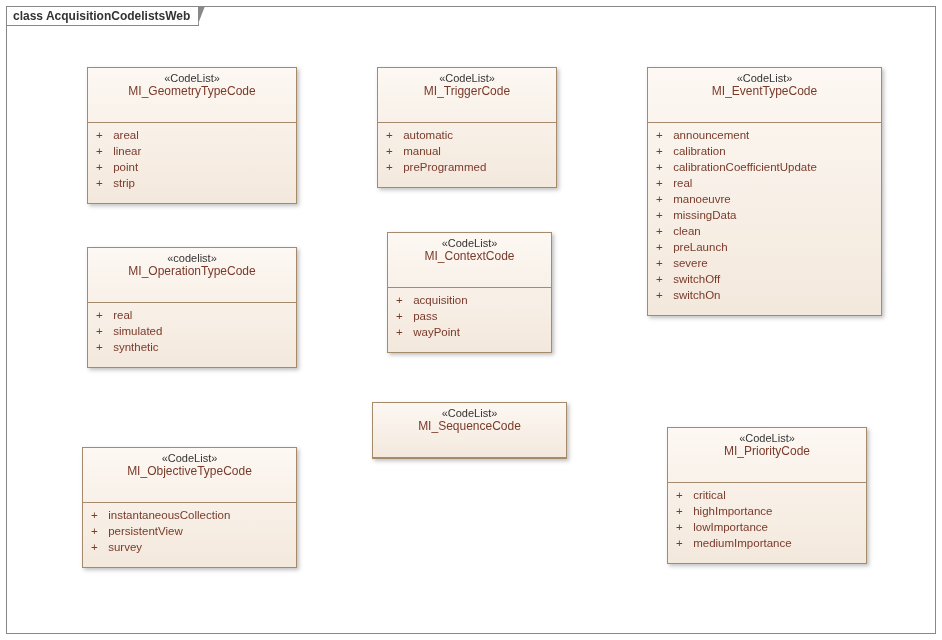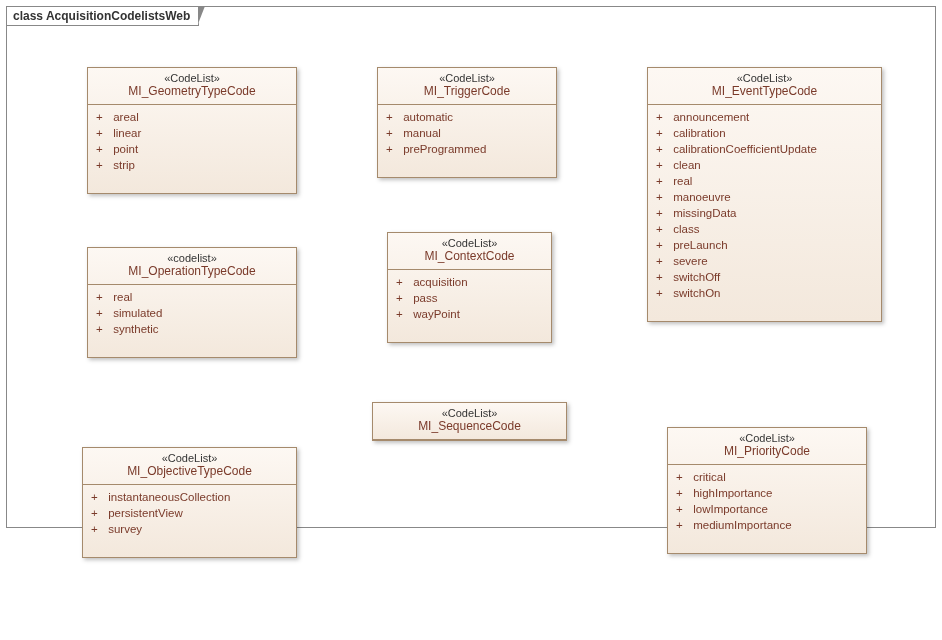--- a/index.html
+++ b/index.html
@@ -12,21 +12,21 @@
     color: #333;
     width: 942px;
     height: 640px;
     position: relative;
   }
   .frame {
     position: absolute;
     left: 6px;
     top: 6px;
     width: 930px;
-    height: 522px;
+    height: 628px;
     border: 1px solid #888;
   }
   .frame-tab {
     position: absolute;
     left: -1px;
     top: -1px;
     padding: 2px 8px 2px 6px;
     border: 1px solid #888;
     border-bottom: 1px solid #888;
     background: #fff;
@@ -55,34 +55,34 @@
     border-left: 6px solid #fff;
   }
   .class-box {
     position: absolute;
     background: linear-gradient(#fdf8f3, #f3e8dc);
     border: 1px solid #a58a6c;
     box-shadow: 2px 2px 4px rgba(0,0,0,0.25);
   }
   .class-head {
     text-align: center;
-    padding: 4px 6px 6px 6px;
+    padding: 4px 6px 24px 6px;
     border-bottom: 1px solid #a58a6c;
   }
   .stereo {
     font-size: 11px;
     color: #333;
   }
   .cname {
     font-weight: normal;
     color: #7a3a2a;
     font-size: 12px;
   }
   .class-body {
-    padding: 4px 8px 20px 8px;
+    padding: 4px 8px 12px 8px;
   }
   .attr {
     color: #7a3a2a;
     font-size: 11.5px;
     line-height: 16px;
     white-space: nowrap;
   }
   .plus {
     display: inline-block;
     width: 14px;
@@ -125,25 +125,24 @@
 
   <div class="class-box" style="left:640px; top:60px; width:235px;">
     <div class="class-head">
       <div class="stereo">«CodeList»</div>
       <div class="cname">MI_EventTypeCode</div>
     </div>
     <div class="class-body">
         <div class="attr"><span class="plus">+</span><span> announcement</span></div>
         <div class="attr"><span class="plus">+</span><span> calibration</span></div>
         <div class="attr"><span class="plus">+</span><span> calibrationCoefficientUpdate</span></div>
-        <div class="attr"><span class="plus">+</span><span> clean</span></div>
         <div class="attr"><span class="plus">+</span><span> real</span></div>
         <div class="attr"><span class="plus">+</span><span> manoeuvre</span></div>
         <div class="attr"><span class="plus">+</span><span> missingData</span></div>
-        <div class="attr"><span class="plus">+</span><span> class</span></div>
+        <div class="attr"><span class="plus">+</span><span> clean</span></div>
         <div class="attr"><span class="plus">+</span><span> preLaunch</span></div>
         <div class="attr"><span class="plus">+</span><span> severe</span></div>
         <div class="attr"><span class="plus">+</span><span> switchOff</span></div>
         <div class="attr"><span class="plus">+</span><span> switchOn</span></div>
       </div>
   </div>
 
   <div class="class-box" style="left:80px; top:240px; width:210px;">
     <div class="class-head">
       <div class="stereo">«codelist»</div>

